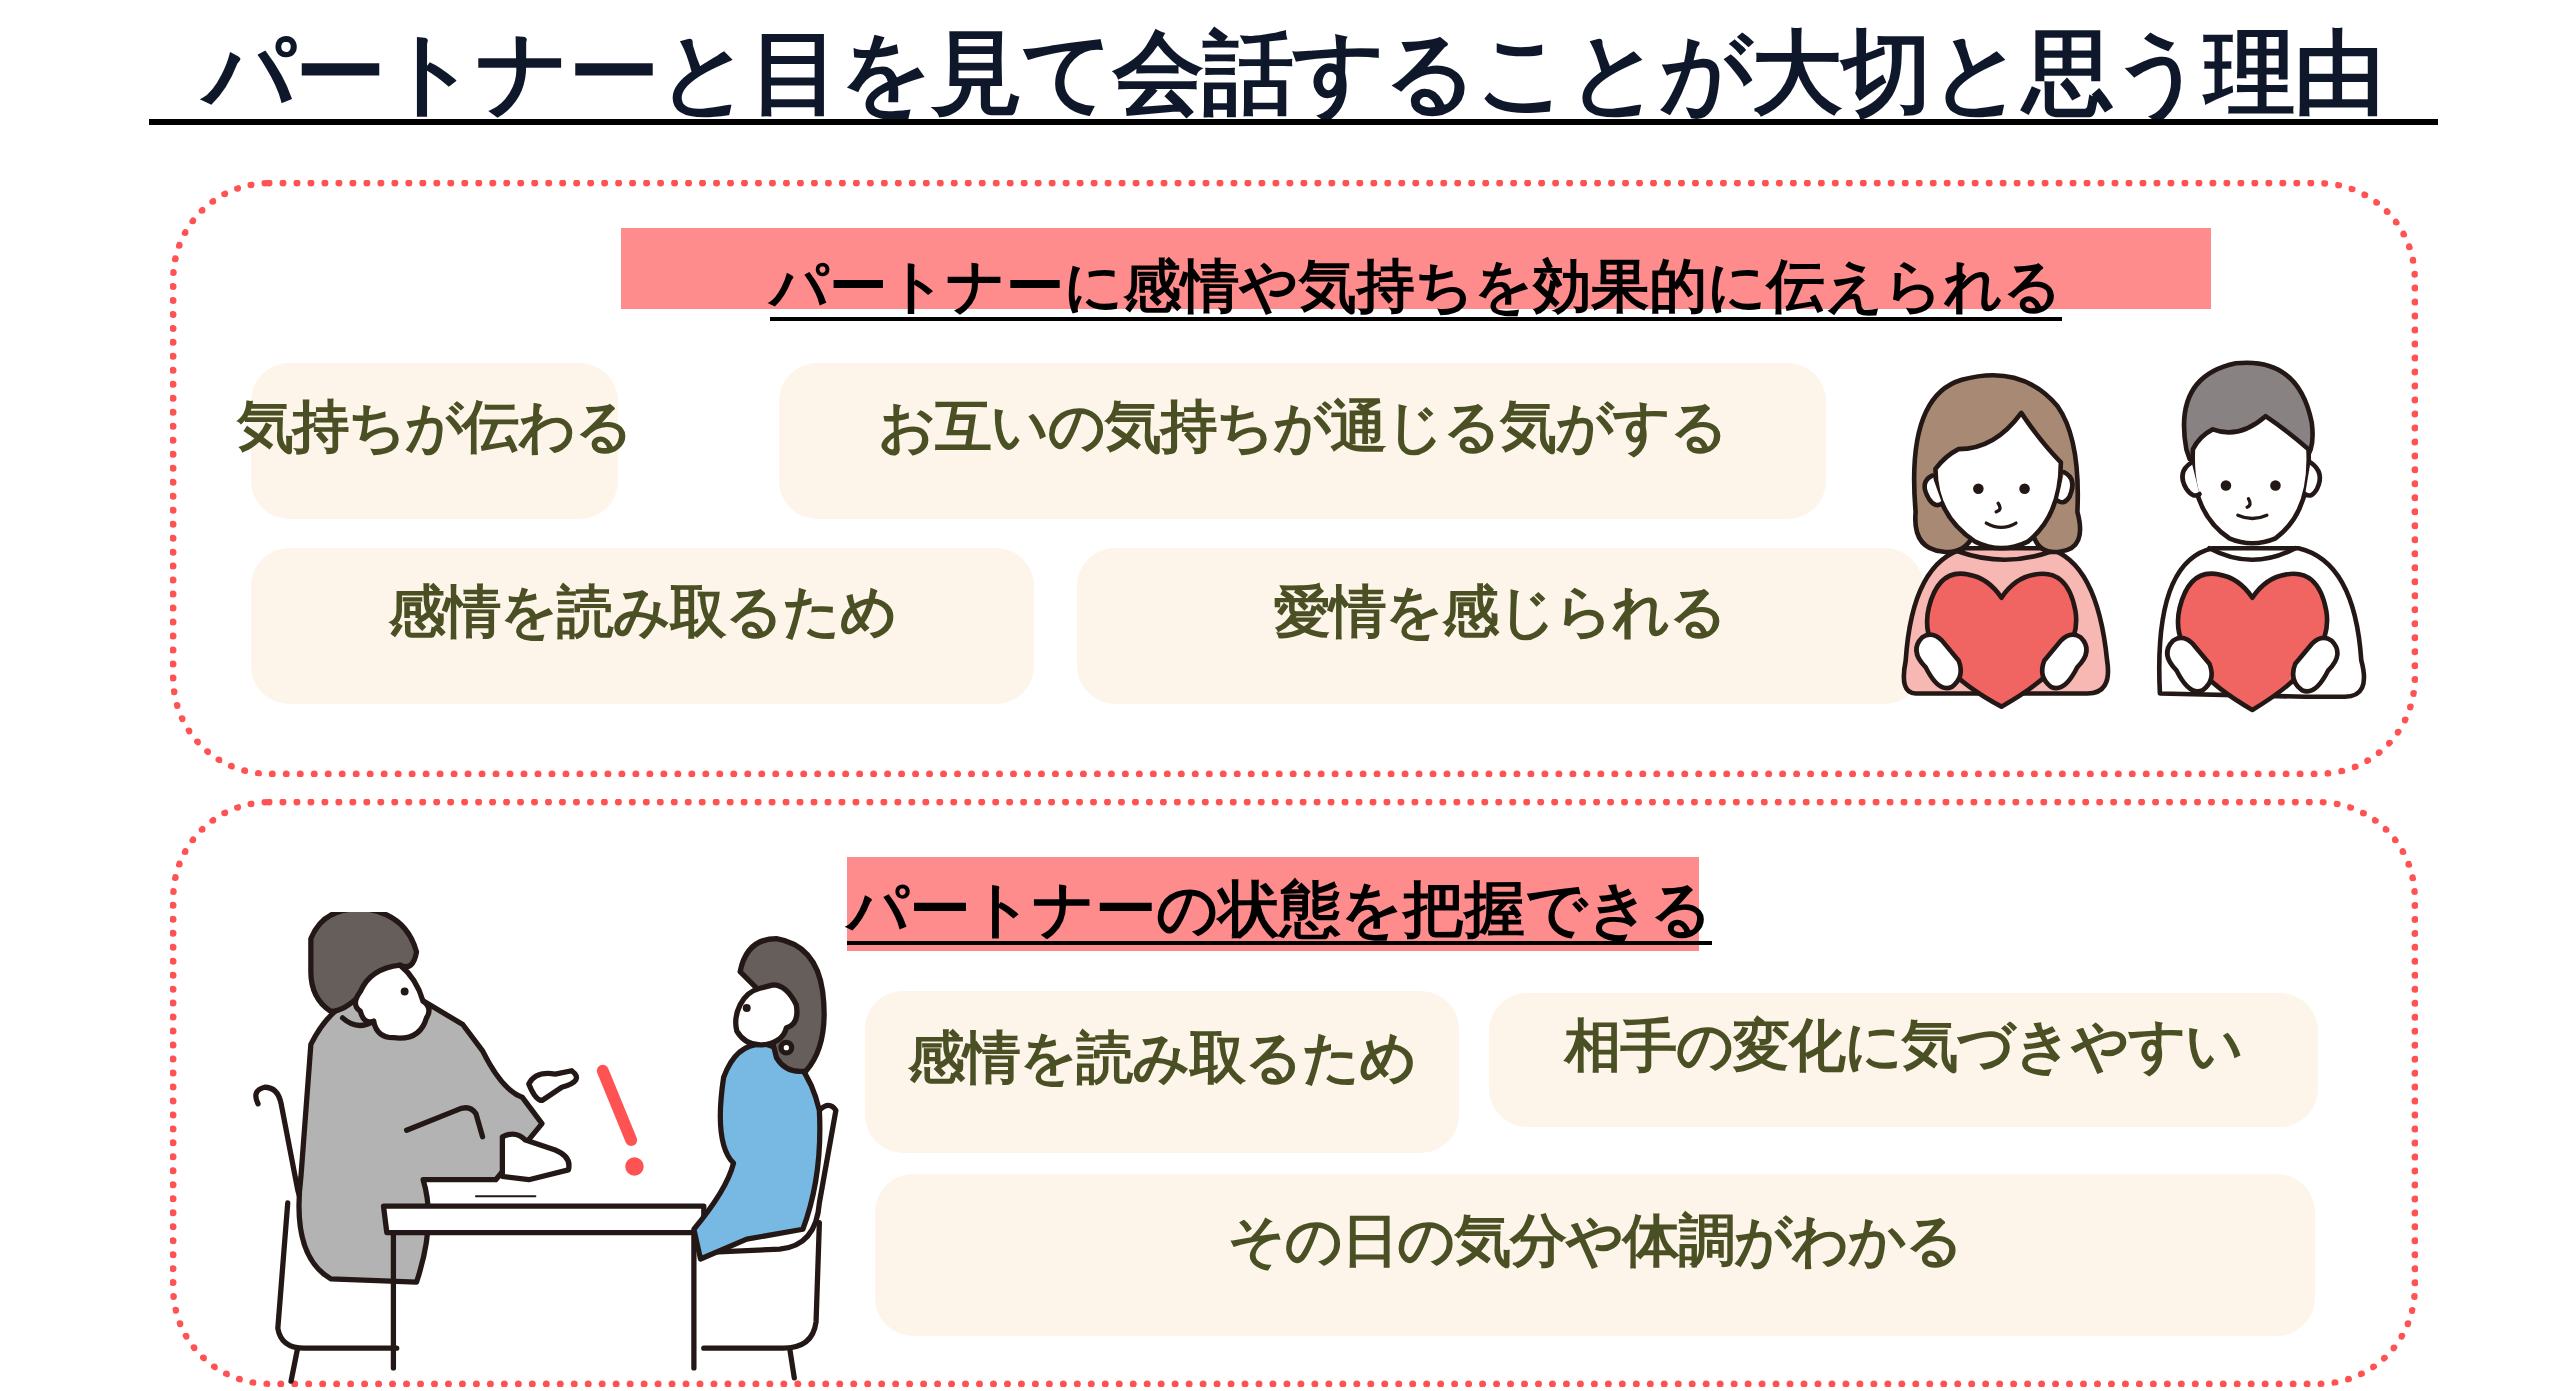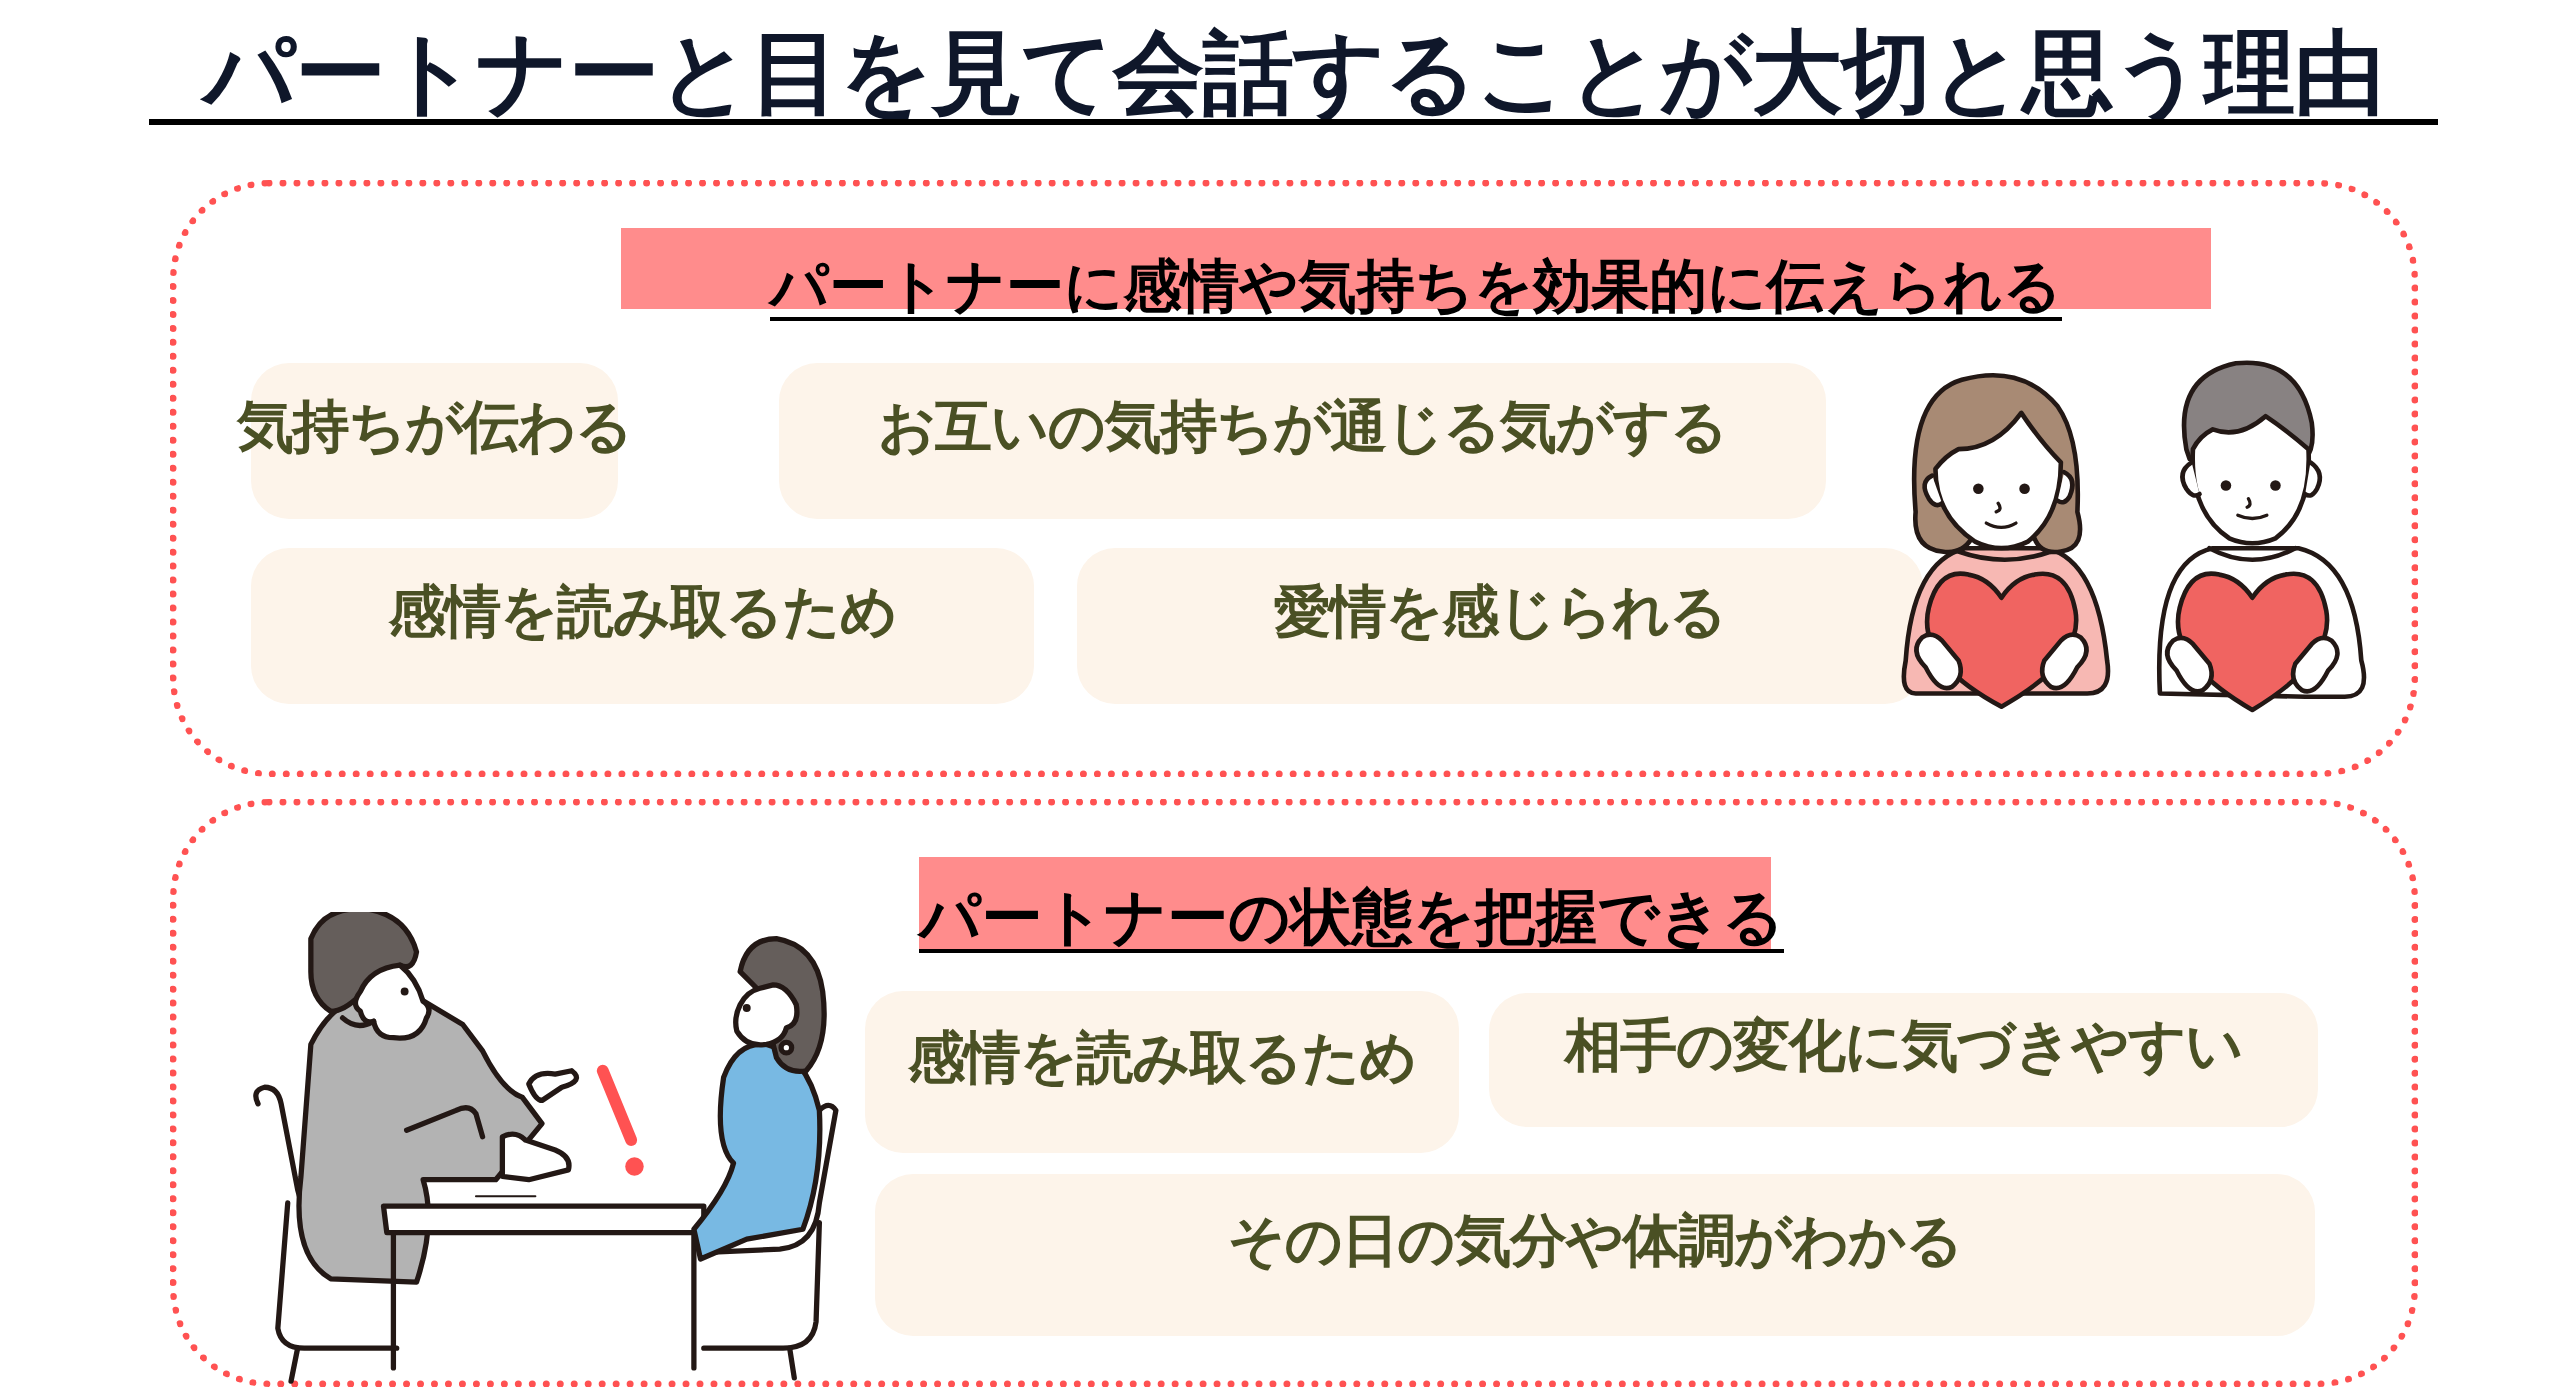--- a/index.html
+++ b/index.html
@@ -22,21 +22,21 @@
   .panel-1 { top:180px; height:597px; }
   .panel-2 { top:799px; height:588px; }
   .heading {
     position:absolute; background:#ff8c8c; box-sizing:border-box;
     font-weight:bold; color:#000; white-space:nowrap; text-align:center;
   }
   .heading span {
     display:inline-block; border-bottom:4.6px solid #000; line-height:1.05;
   }
   .heading-1 { left:621px; top:228px; width:1590px; height:81px; font-size:58px; padding-top:24px; }
-  .heading-2 { left:919px; top:857px; width:852px; height:94px; font-size:61px; padding-top:24px; }
+  .heading-2 { left:847px; top:857px; width:852px; height:94px; font-size:61px; padding-top:16px; }
   .card {
     position:absolute; background:#fdf4ea; border-radius:38px;
     display:flex; align-items:center; justify-content:center;
     color:#4a5024; font-weight:bold; font-size:57px; white-space:nowrap;
     letter-spacing:-1.3px;
   }
   .card span { position:relative; top:-13.2px; }
   .illus { position:absolute; }
 </style>
 </head>

